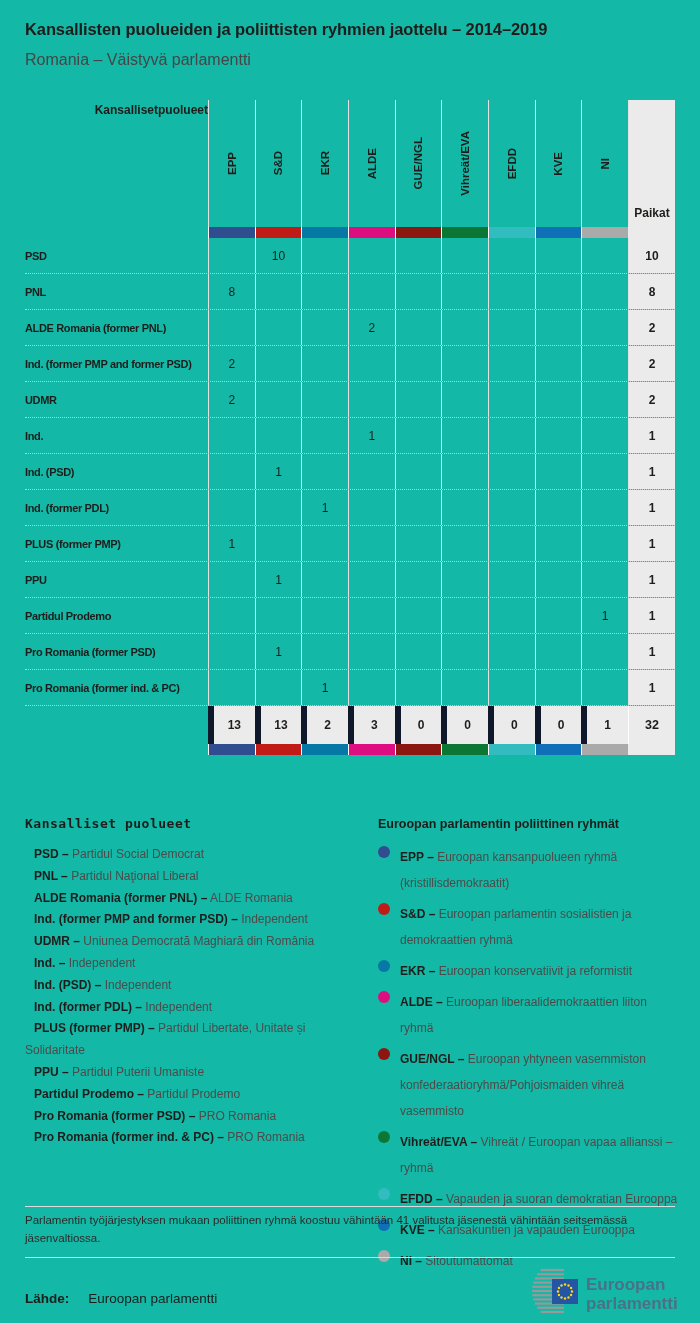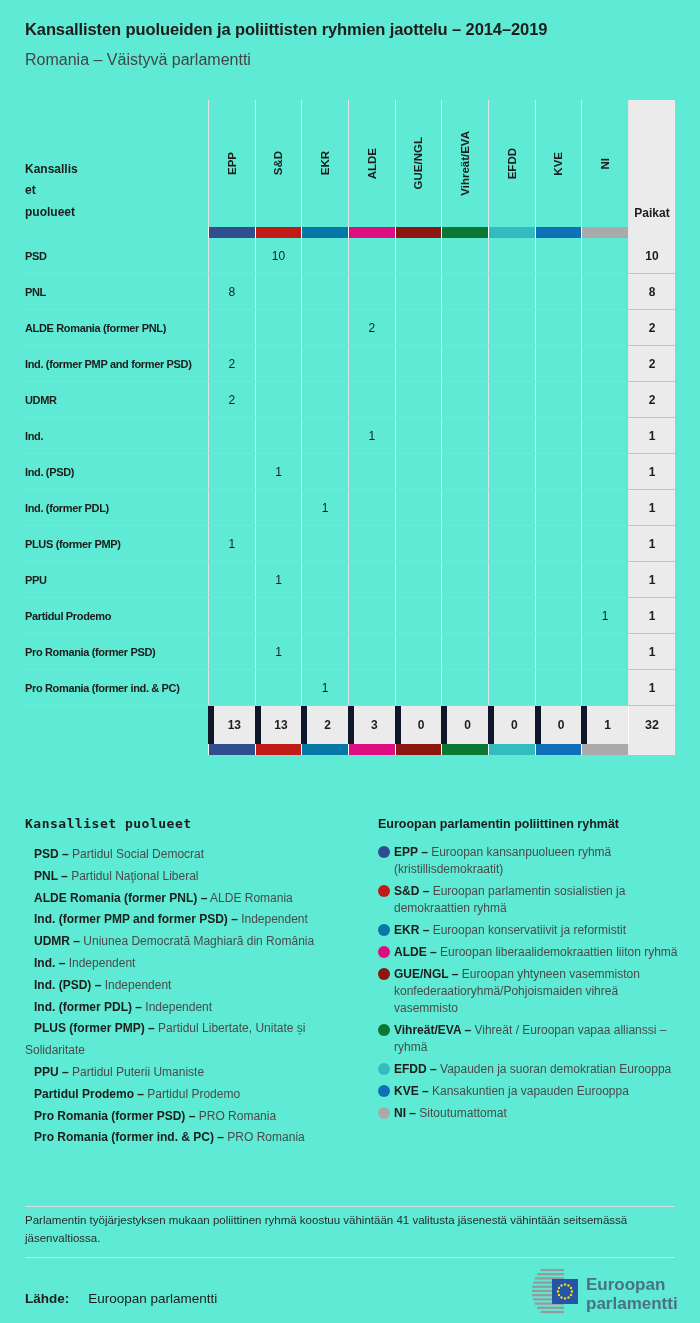--- a/index.html
+++ b/index.html
@@ -1,26 +1,26 @@
 <!DOCTYPE html>
 <html><head>
 <meta charset="utf-8">
 <style>
   html,body{margin:0;padding:0;background:#fff;}
-  .page{position:relative;width:700px;height:1323px;background:#5eead4;overflow:hidden;
+  .page{position:relative;width:700px;height:1323px;background:#14b8a6;overflow:hidden;
         font-family:"Liberation Sans",sans-serif;color:#1d1d1b;}
   .title{position:absolute;left:25px;top:20px;font-size:16.5px;font-weight:bold;letter-spacing:-0.1px;}
   .subtitle{position:absolute;left:25px;top:51px;font-size:16px;font-weight:400;color:#454545;}
 
   
   .table{position:absolute;left:25px;top:100px;width:650px;}
   .tgrid{display:grid;grid-template-columns:183px repeat(9,1fr) 47px;}
   .cell{min-width:0;}
   .thead{height:127px;}
-  .label-head{display:flex;flex-direction:column;justify-content:flex-end;
+  .label-head{display:flex;justify-content:flex-end;
               font-weight:bold;font-size:12px;line-height:21.5px;padding-bottom:4px;}
   .hcell{border-left:1px solid #e3e3e3;display:flex;align-items:center;justify-content:center;}
   .vlabel{writing-mode:vertical-rl;transform:rotate(180deg);font-weight:bold;font-size:11.5px;
           white-space:nowrap;}
   .paikat-head{background:#ebebeb;border-left:1px solid #e3e3e3;display:flex;align-items:flex-end;
                justify-content:center;font-weight:bold;font-size:12px;padding-bottom:7px;}
   .bar-row{height:11px;}
   .bar-cell{border-left:1px solid #fff;}
   .paikat-tail{background:#ebebeb;}
   .trow{height:35px;border-bottom:1px dotted #c9c9c9;}
@@ -37,21 +37,21 @@
           justify-content:center;font-weight:bold;font-size:12.5px;}
 
   
   .nat-legend{position:absolute;left:25px;top:816px;width:340px;}
   .nat-legend h3{margin:0 0 13px 0;font-family:"DejaVu Sans Mono",monospace;font-size:13px;
                  font-weight:bold;letter-spacing:0.5px;}
   .nat-item{font-size:12px;line-height:21.8px;color:#4b4b4a;}
   .nat-item b{color:#1d1d1b;padding-left:9px;}
   .grp-legend{position:absolute;left:378px;top:817px;width:300px;}
   .grp-legend h3{margin:0 0 13px 0;font-size:12.5px;font-weight:bold;}
-  .grp-item{display:flex;gap:4px;margin-bottom:5px;font-size:12px;line-height:17px;color:#4b4b4a;}
+  .grp-item{display:flex;gap:10px;margin-bottom:5px;font-size:12px;line-height:26px;color:#4b4b4a;}
   .grp-item b{color:#1d1d1b;}
   .dot{width:12px;height:12px;border-radius:50%;flex:none;margin-top:2px;}
   .grp-text{flex:1;}
 
   
   .divider{position:absolute;left:25px;width:650px;border-top:1px solid #dcdcdc;}
   .note{position:absolute;left:25px;top:1212px;width:650px;font-size:11.5px;line-height:1.55;color:#2b2b29;}
   .source{position:absolute;left:25px;top:1291px;font-size:13.5px;color:#1d1d1b;}
   .source b{margin-right:19px;text-align:right;}
   .logo{position:absolute;left:510px;top:1262px;}

